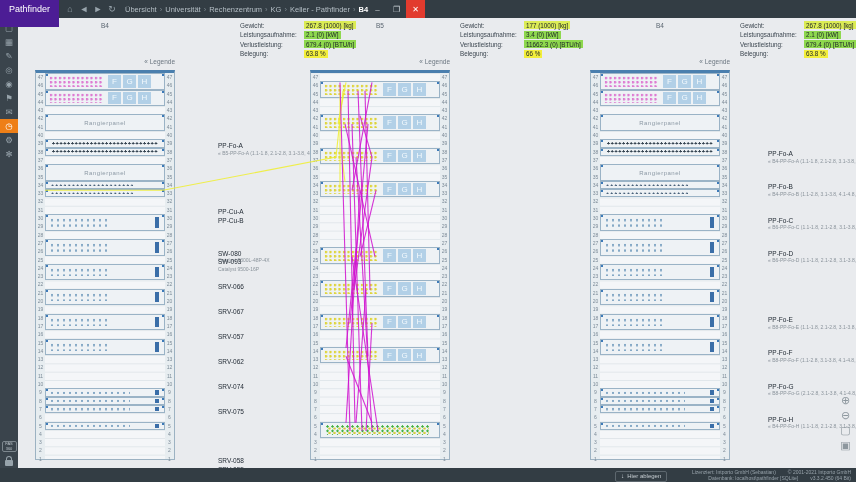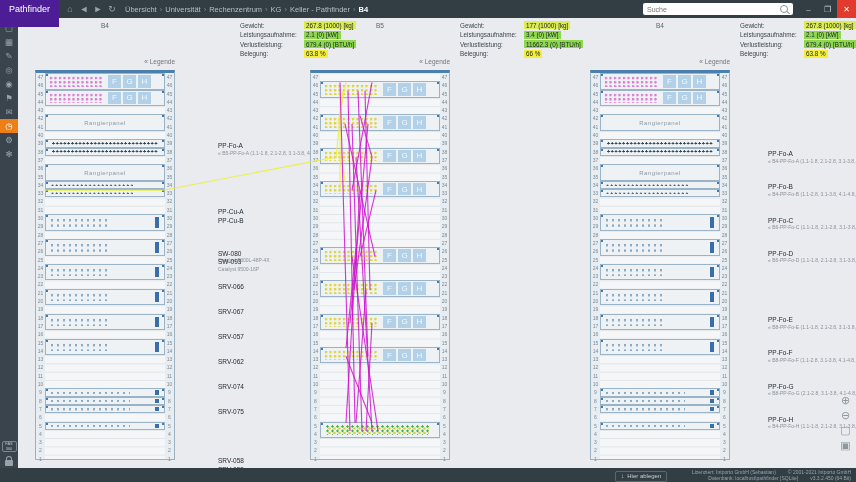--- a/index.html
+++ b/index.html
@@ -114,24 +114,20 @@
       <span class="crumb">Universität</span>
       <span class="sep">›</span>
       <span class="crumb">Rechenzentrum</span>
       <span class="sep">›</span>
       <span class="crumb">KG</span>
       <span class="sep">›</span>
       <span class="crumb">Keller - Pathfinder</span>
       <span class="sep">›</span>
       <span class="crumb last">B4</span>
     </div>
-  <div class="searchbox">
-    <input placeholder="Suche" style="">
-    <span class="mag"></span>
-  </div>
   <div class="winbtn">–</div>
   <div class="winbtn">❐</div>
   <div class="winbtn close">✕</div>
 </div>
 
 <div class="sidebar" id="sidebar">
     <div class="sbi">▢</div>
     <div class="sbi">▦</div>
     <div class="sbi">✎</div>
     <div class="sbi">◎</div>

